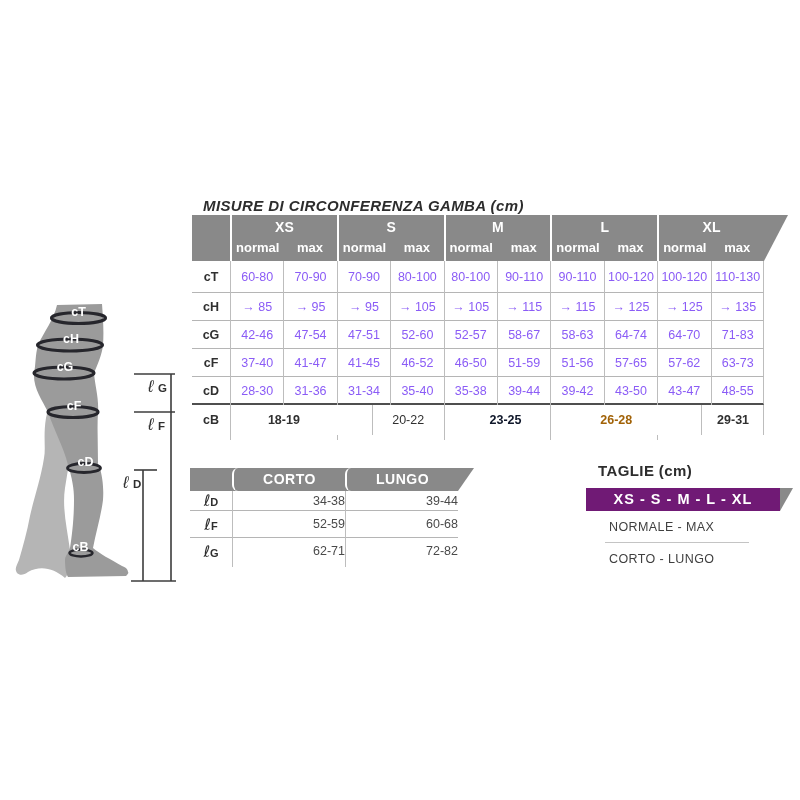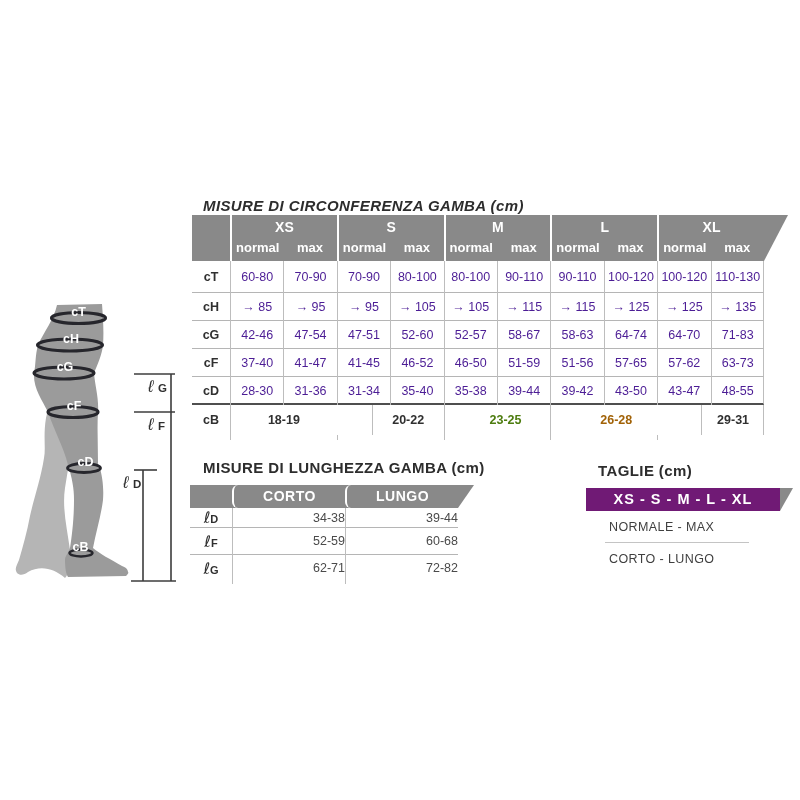--- a/index.html
+++ b/index.html
@@ -18,21 +18,21 @@
   .band-grid .sz{grid-column:span 2;text-align:center;font-weight:bold;font-size:14px;line-height:25px;}
   .band-grid .nm{text-align:center;font-weight:bold;font-size:13px;line-height:20px;}
   .wsep{border-left:2px solid #fff;}
 
   .trow{display:grid;grid-template-columns:38px repeat(10,53.4px);height:28px;line-height:28px;
         border-bottom:1px solid #b5b5b5;border-right:1px solid #bdbdbd;width:572px;box-sizing:border-box;}
   .trow.first{height:32px;line-height:32px;}
   .trow.cd{border-bottom:2px solid #4f4f4f;}
   .trow.cb{grid-template-columns:38px repeat(5,106.8px);border-bottom:none;height:30px;line-height:30px;}
   .trow .rl{text-align:center;font-weight:bold;font-size:12.5px;color:#303030;}
-  .trow .c{text-align:center;font-size:12.5px;color:#4c1d95;border-left:1px solid #bdbdbd;white-space:nowrap;}
+  .trow .c{text-align:center;font-size:12.5px;color:#8b5cf6;border-left:1px solid #bdbdbd;white-space:nowrap;}
   .stubrow{display:grid;grid-template-columns:38px repeat(5,106.8px);height:5px;width:572px;}
   .stubrow .s{border-left:1px solid #bdbdbd;}
 
   
   .len{position:absolute;left:190px;top:459px;width:300px;}
   .len .sec-title{margin-left:13px;}
   .band2{position:relative;margin-top:9px;height:23px;width:268px;background:#898989;color:#fff;}
   .band2-slant{position:absolute;left:268px;top:0;width:16px;height:23px;background:#898989;
                clip-path:polygon(0 0,100% 0,0 100%);}
   .band2-grid{display:grid;grid-template-columns:42px 113px 113px;height:23px;}
@@ -202,37 +202,36 @@
       <div class="c">35-38</div>
       <div class="c">39-44</div>
       <div class="c">39-42</div>
       <div class="c">43-50</div>
       <div class="c">43-47</div>
       <div class="c">48-55</div>
     </div>
     <div class="trow cb">
       <div class="rl">cB</div>
       <div class="c" style="font-weight:bold;color:#303030;">18-19</div>
-      <div class="c" style="font-weight:bold;color:#303030;margin-left:35px;">20-22</div>
-      <div class="c" style="font-weight:bold;color:#4d7c0f;padding-left:16px;">23-25</div>
+      <div class="c" style="font-weight:normal;color:#303030;margin-left:35px;">20-22</div>
+      <div class="c" style="font-weight:bold;color:#0f172a;padding-left:16px;">23-25</div>
       <div class="c" style="font-weight:bold;color:#a16207;padding-left:24px;">26-28</div>
       <div class="c" style="font-weight:bold;color:#303030;margin-left:44px;">29-31</div>
     </div>
     <div class="stubrow">
       <div></div>
         <div class="s"></div>
         <div class="s"></div>
         <div class="s"></div>
         <div class="s"></div>
         <div class="s"></div>
     </div>
   </section>
 
   <section class="len">
-    <h2 class="sec-title">MISURE DI LUNGHEZZA GAMBA (cm)</h2>
     <div class="band2">
       <div class="band2-grid">
         <div></div>
         <div class="col wsep">CORTO</div>
         <div class="col wsep">LUNGO</div>
       </div>
       <div class="band2-slant"></div>
     </div>
     <div class="lrow first">
       <div class="rl"><span class="ell">ℓ</span><span class="ellsub">D</span></div>

